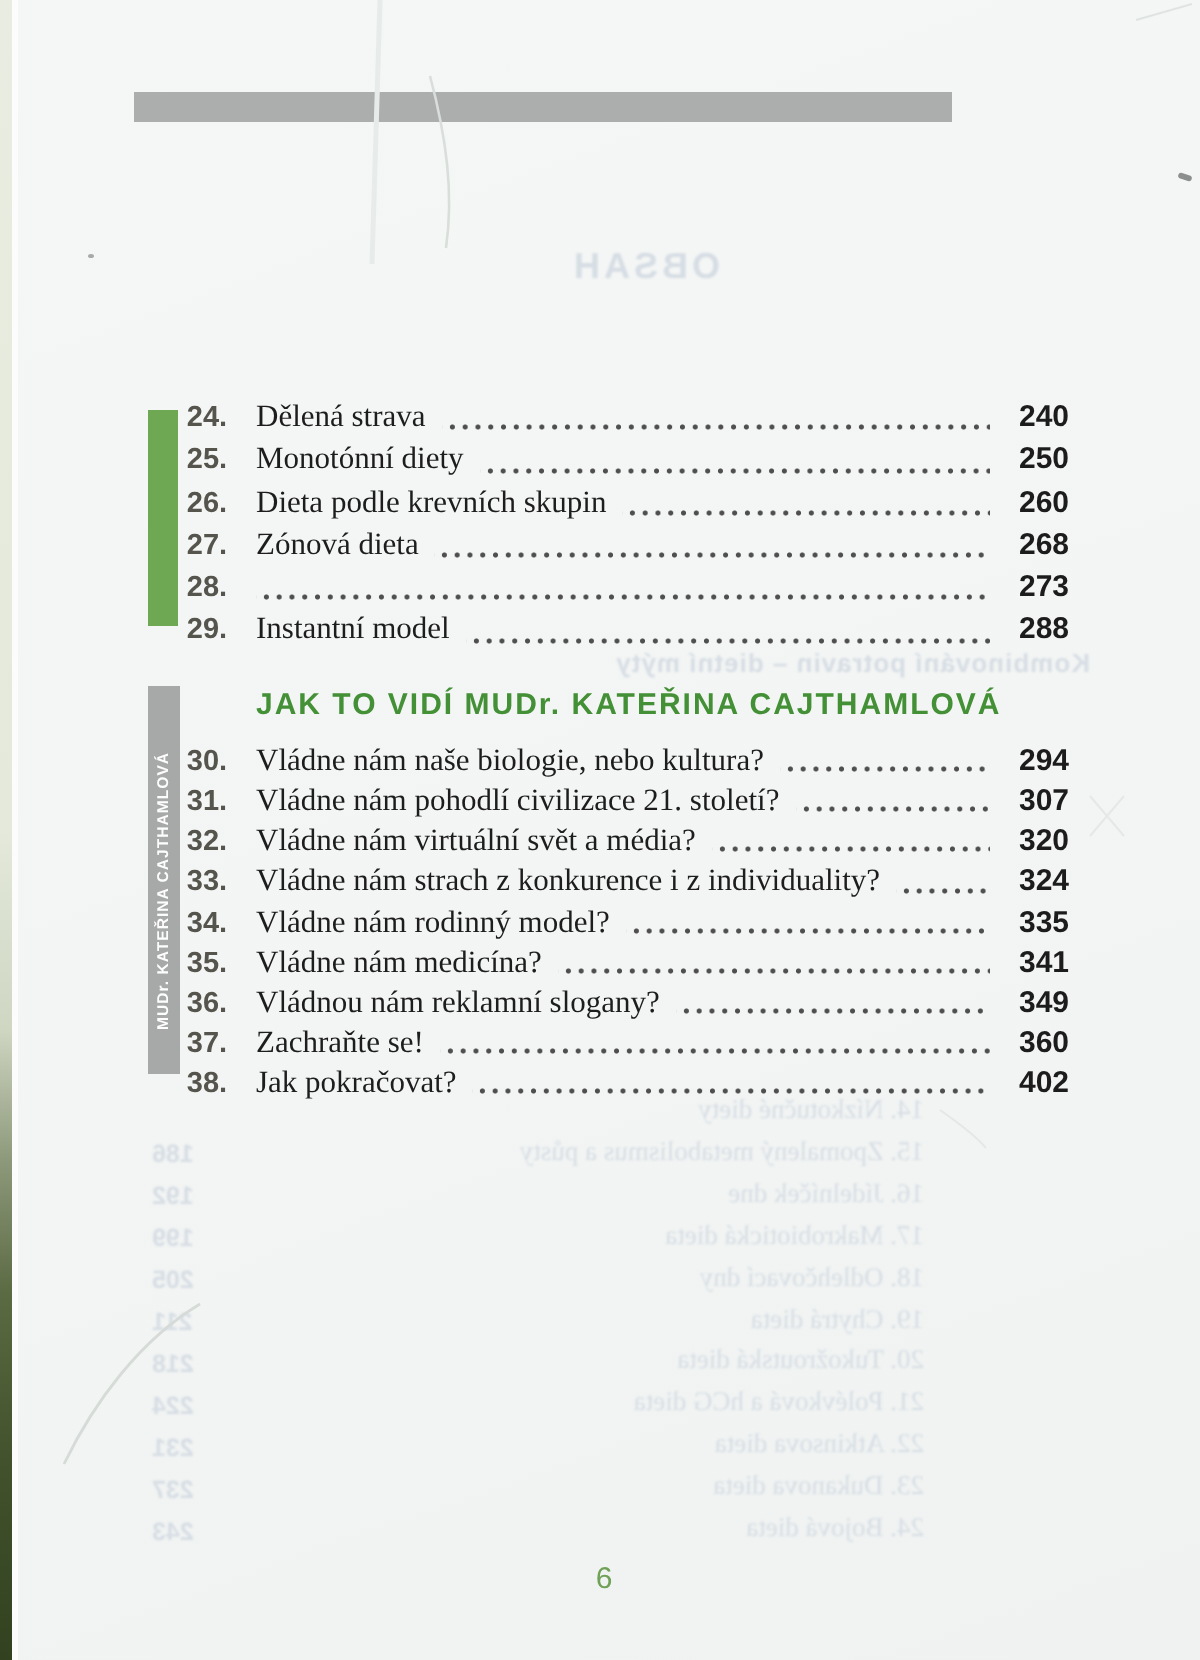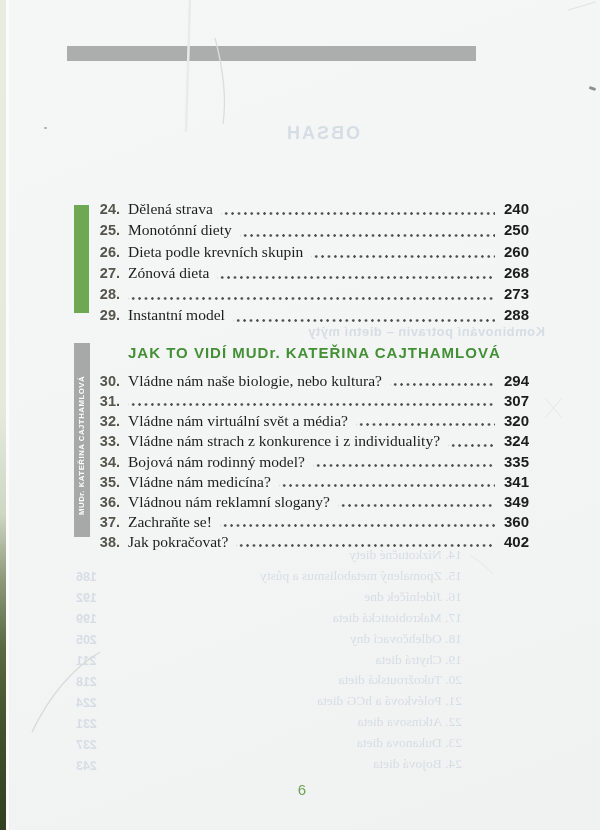--- a/index.html
+++ b/index.html
@@ -43,35 +43,35 @@
   }
   .ghost-nums .ghost-line{transform:scaleX(-1);}
   
   .toc{position:absolute;left:87px;width:453px;}
   .toc-1{top:200px;}
   .toc-2{top:372px;}
   .toc-row{display:flex;align-items:baseline;}
   .toc-1 .toc-row{height:21.3px;}
   .toc-2 .toc-row{height:20.15px;}
   .toc-row .num{
-    flex:none;width:33px;text-align:right;
+    flex:none;width:33px;text-align:center;
     font:bold 14.5px "Liberation Sans",sans-serif;color:#55544d;
   }
   .toc-row .title{
     flex:none;margin-left:8px;white-space:nowrap;
     font:15.5px "Liberation Serif",serif;color:#1d1d1d;
   }
   .toc-row .leader{
     flex:1;align-self:stretch;margin:0 9px 0 8px;
     background-image:radial-gradient(circle,#4f4f4f 1.05px,transparent 1.5px);
     background-size:6.4px 3px;background-repeat:repeat-x;
     background-position:2px calc(100% - 6px);
   }
   .toc-row .pg{
-    flex:none;width:36px;text-align:left;
+    flex:none;width:36px;text-align:center;
     font:bold 15px "Liberation Sans",sans-serif;color:#1c1c1c;
   }
   
   .green-bar{position:absolute;left:74px;top:205px;width:15px;height:108px;background:#6fa853;}
   
   .section-header{
     position:absolute;left:128px;top:344px;
     font:bold 15px "Liberation Sans",sans-serif;color:#449036;
     letter-spacing:1px;white-space:nowrap;
   }
@@ -207,41 +207,42 @@
 
       <div class="toc-row">
         <span class="num">30.</span>
         <span class="title">Vládne nám naše biologie, nebo kultura?</span>
         <span class="leader"></span>
         <span class="pg">294</span>
       </div>
 
       <div class="toc-row">
         <span class="num">31.</span>
+        <span class="title">Vládne nám pohodlí civilizace 21. století?</span>
         <span class="leader"></span>
         <span class="pg">307</span>
       </div>
 
       <div class="toc-row">
         <span class="num">32.</span>
         <span class="title">Vládne nám virtuální svět a média?</span>
         <span class="leader"></span>
         <span class="pg">320</span>
       </div>
 
       <div class="toc-row">
         <span class="num">33.</span>
         <span class="title">Vládne nám strach z konkurence i z individuality?</span>
         <span class="leader"></span>
         <span class="pg">324</span>
       </div>
 
       <div class="toc-row">
         <span class="num">34.</span>
-        <span class="title">Bojová nám rodinný model?</span>
+        <span class="title">Vládne nám rodinný model?</span>
         <span class="leader"></span>
         <span class="pg">335</span>
       </div>
 
       <div class="toc-row">
         <span class="num">35.</span>
         <span class="title">Vládne nám medicína?</span>
         <span class="leader"></span>
         <span class="pg">341</span>
       </div>

